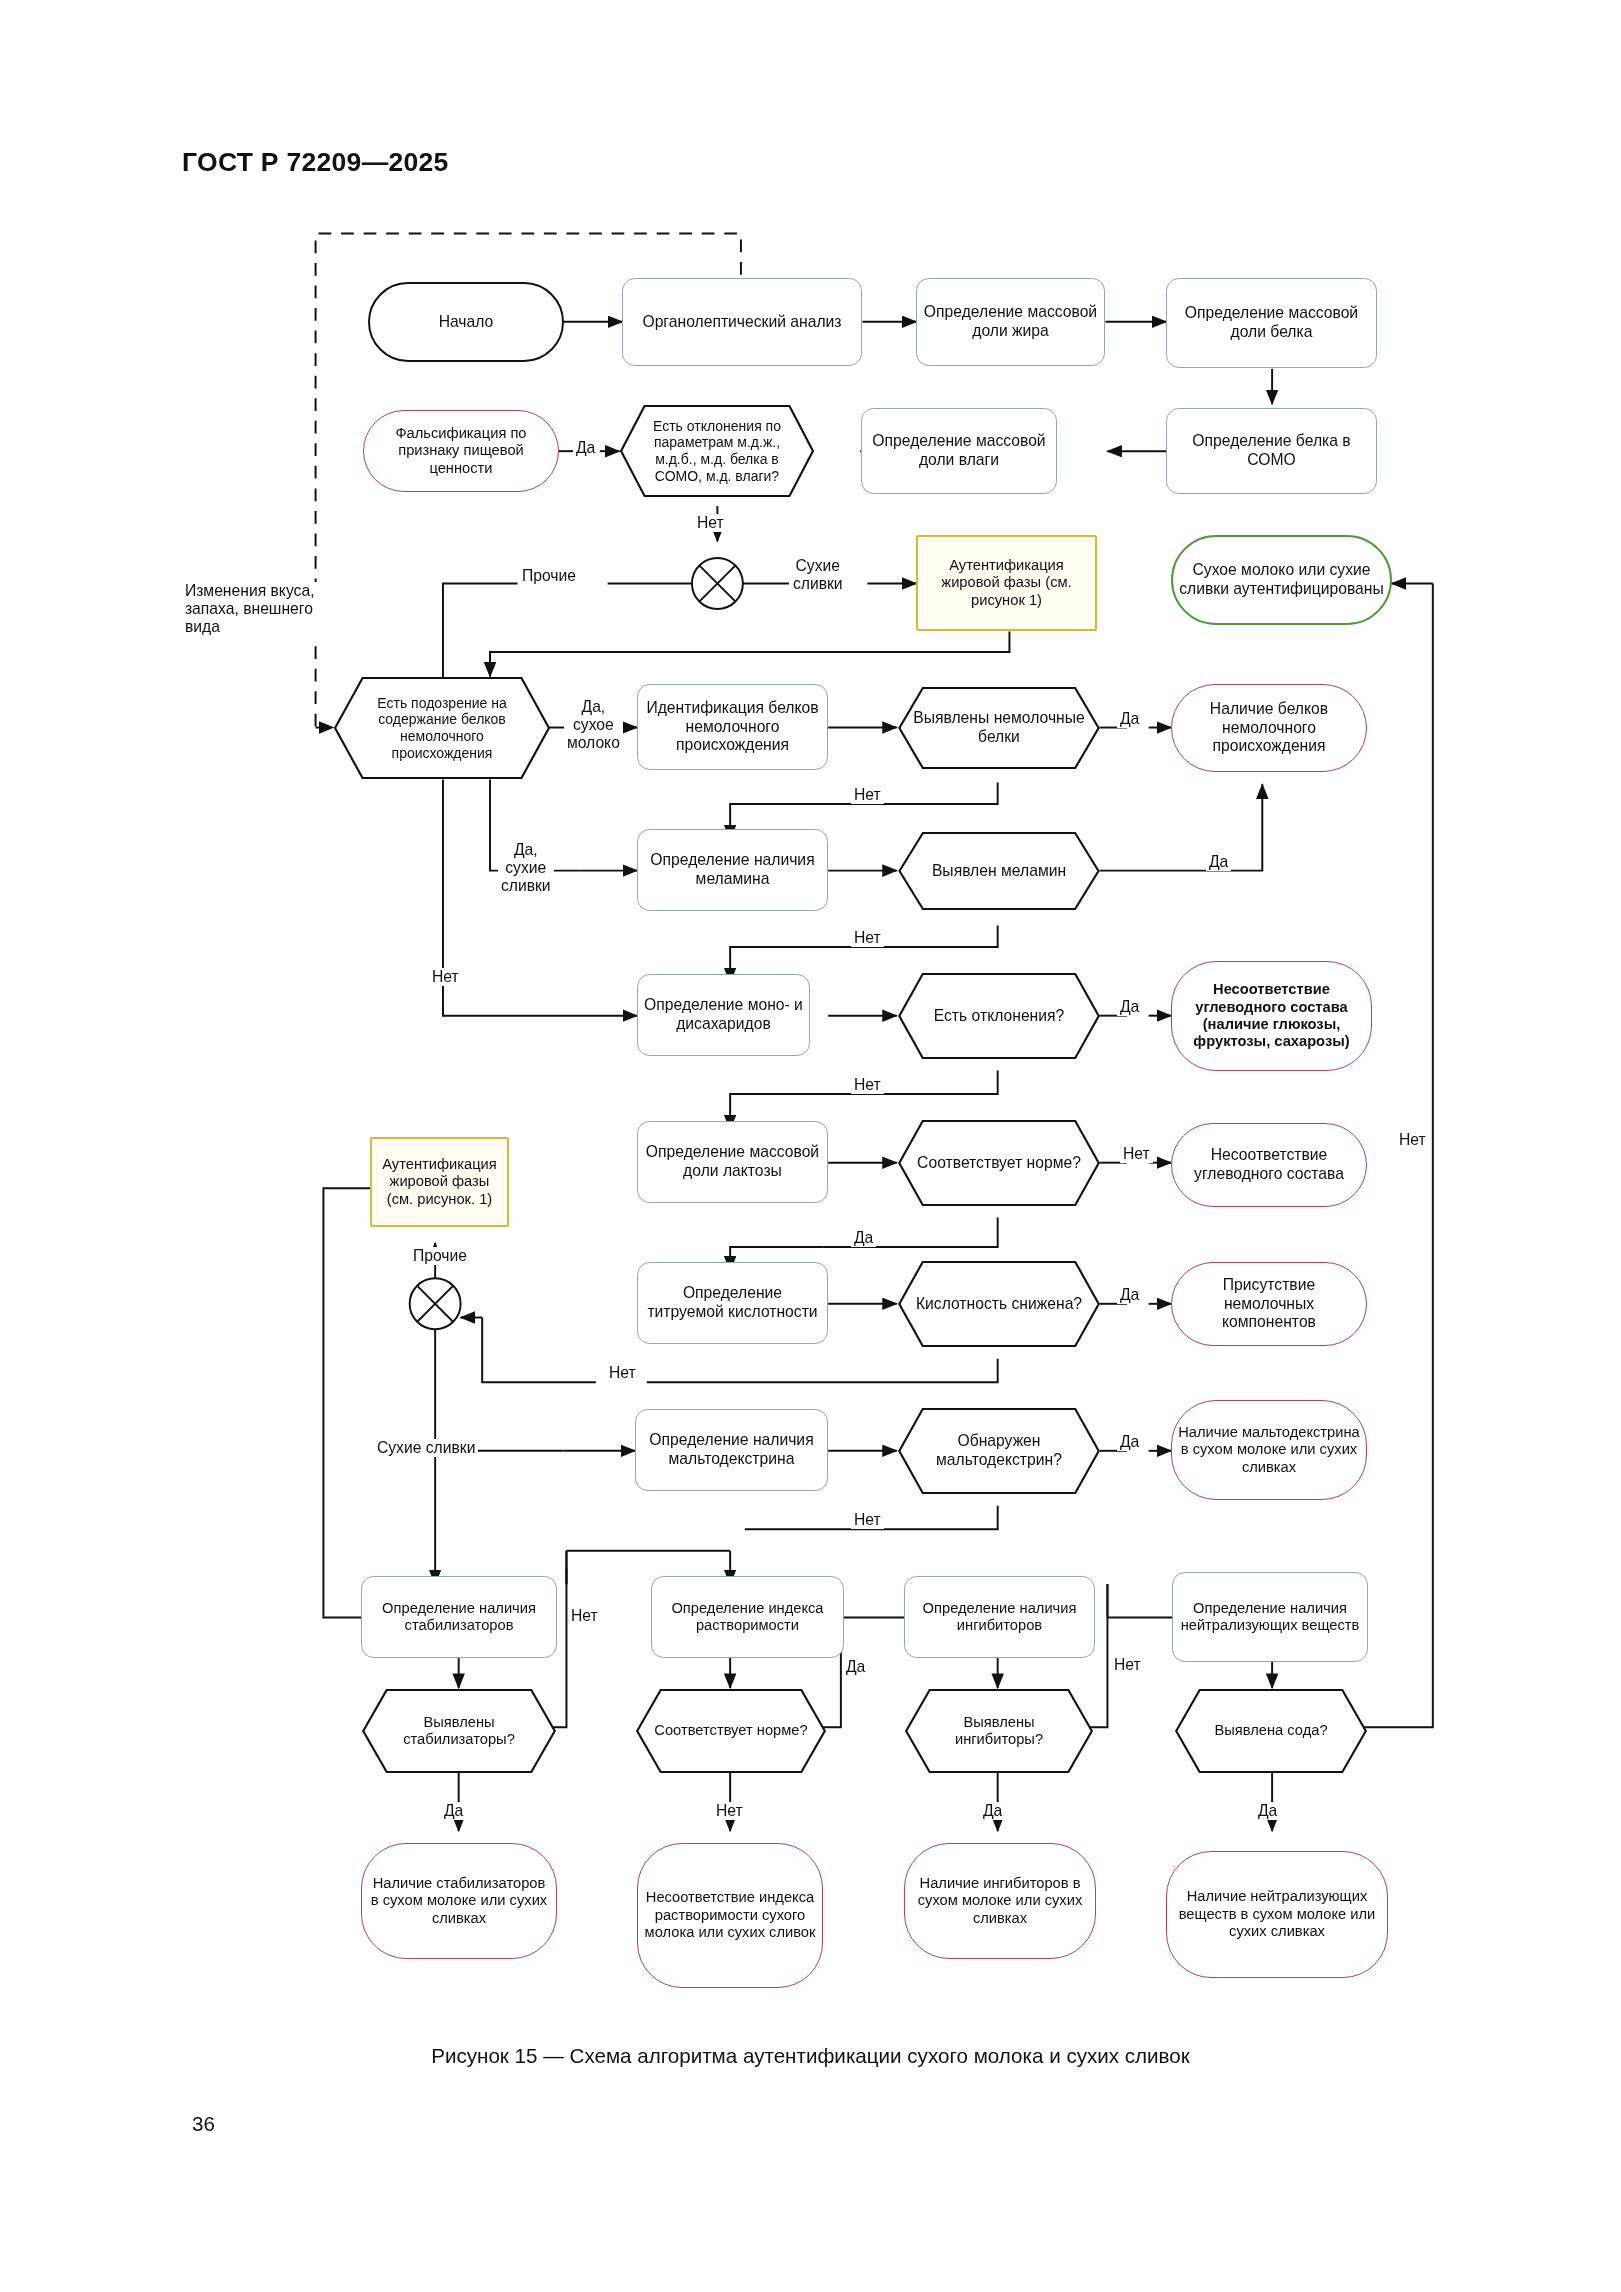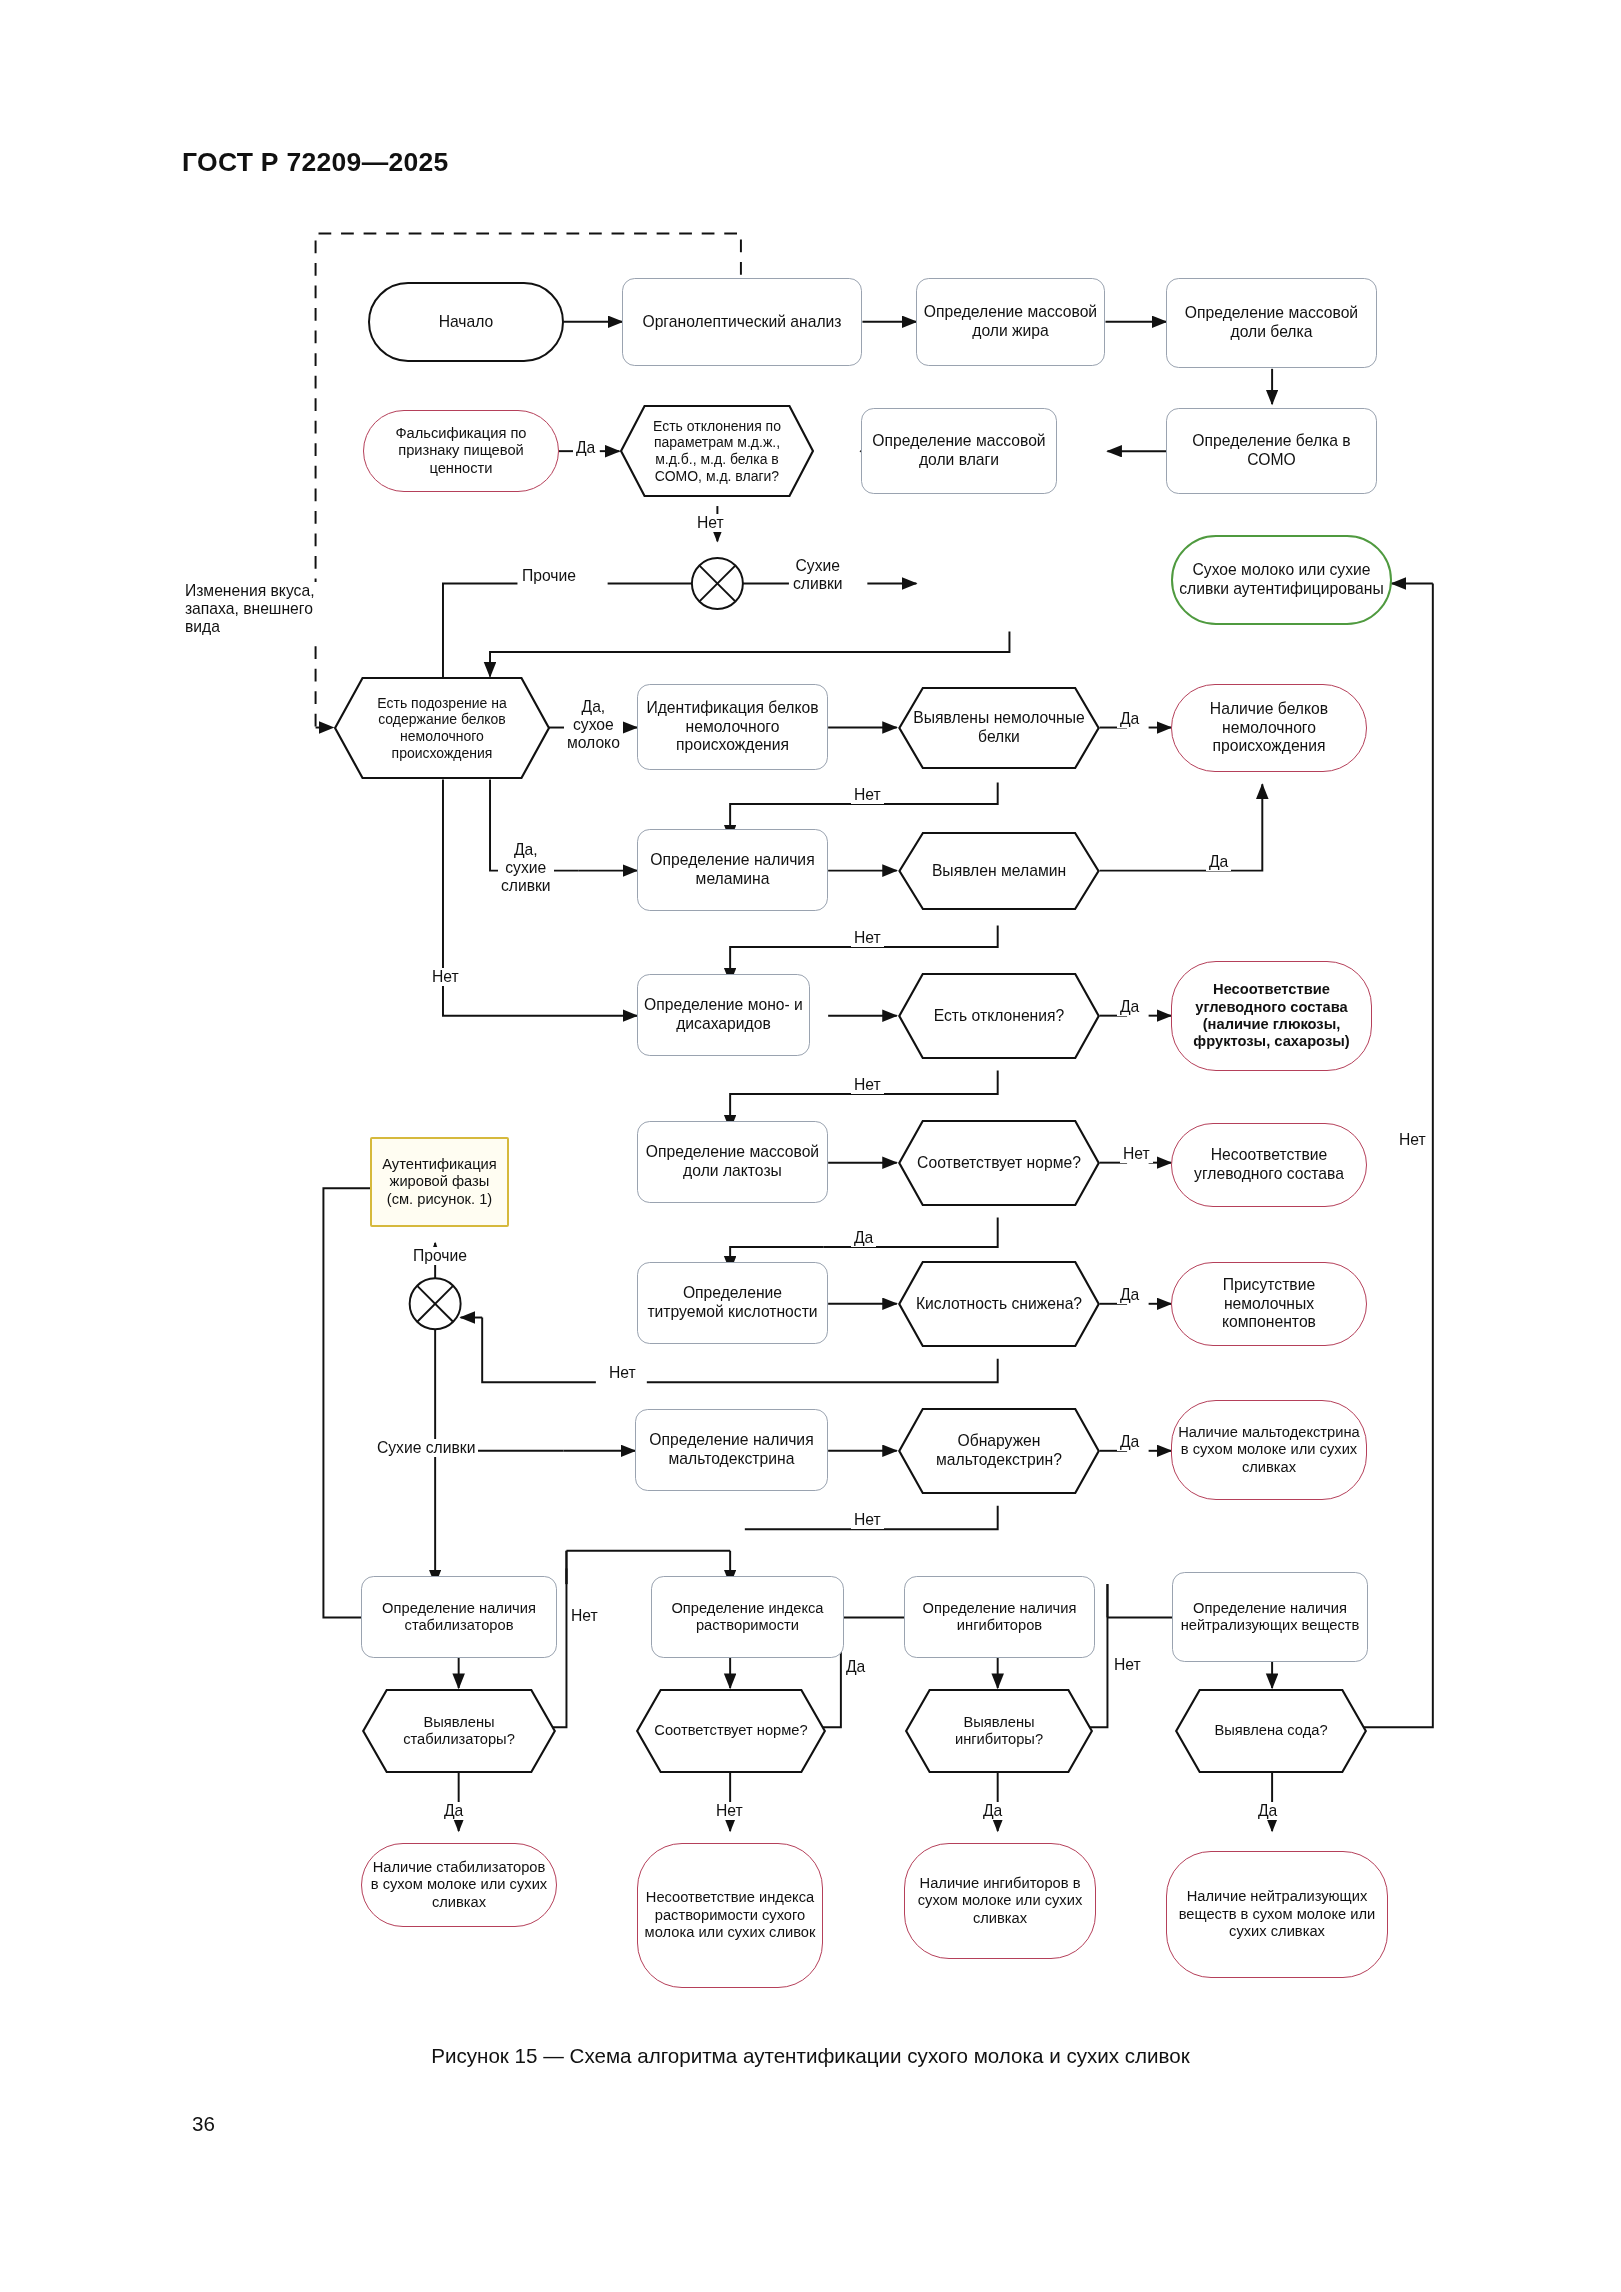--- a/index.html
+++ b/index.html
@@ -195,20 +195,21 @@
     <svg width="196" height="94" viewBox="0 0 200 96">
         <polygon points="26,2 174,2 198,48 174,94 26,94 2,48" fill="#fff" stroke="#111" stroke-width="2.2"></polygon>
       </svg>
     <div class="hextext" style="font-size:14px;">Есть отклонения по параметрам м.д.ж., м.д.б., м.д. белка в СОМО, м.д. влаги?</div>
   </div>
 
   <div class="node proc" style="left:861px;top:408px;width:196px;height:86px;">Определение массовой доли влаги</div>
 
   <div class="node proc" style="left:1166px;top:408px;width:211px;height:86px;">Определение белка в СОМО</div>
 
+  <div class="node authbox" style="left:916px;top:535px;width:181px;height:96px;">Аутентификация жировой фазы (см. рисунок 1)</div>
 
   <div class="node term-green" style="left:1171px;top:535px;width:221px;height:90px;">Сухое молоко или сухие сливки аутентифицированы</div>
 
   <div class="hexwrap" style="left:333px;top:676px;width:218px;height:104px;">
     <svg width="218" height="104" viewBox="0 0 222 106">
         <polygon points="30,2 192,2 220,53 192,104 30,104 2,53" fill="#fff" stroke="#111" stroke-width="2.2"></polygon>
       </svg>
     <div class="hextext" style="font-size:14px;padding:0 19.6px;">Есть подозрение на содержание белков немолочного происхождения</div>
   </div>
 
@@ -307,21 +308,21 @@
     <div class="hextext" style="font-size:14.7px;">Выявлены ингибиторы?</div>
   </div>
 
   <div class="hexwrap" style="left:1174px;top:1688px;width:194px;height:86px;">
     <svg width="194" height="86" viewBox="0 0 198 88">
         <polygon points="26,2 172,2 196,44 172,86 26,86 2,44" fill="#fff" stroke="#111" stroke-width="2.2"></polygon>
       </svg>
     <div class="hextext" style="font-size:14.7px;">Выявлена сода?</div>
   </div>
 
-  <div class="node term-red" style="left:361px;top:1843px;width:196px;height:84px;font-size:14.7px;">Наличие стабилизаторов в сухом молоке или сухих сливках</div>
+  <div class="node term-red" style="left:361px;top:1843px;width:196px;height:116px;font-size:14.7px;">Наличие стабилизаторов в сухом молоке или сухих сливках</div>
 
   <div class="node term-red" style="left:637px;top:1843px;width:186px;height:145px;font-size:14.7px;">Несоответствие индекса растворимости сухого молока или сухих сливок</div>
 
   <div class="node term-red" style="left:904px;top:1843px;width:192px;height:116px;font-size:14.7px;">Наличие ингибиторов в сухом молоке или сухих сливках</div>
 
   <div class="node term-red" style="left:1166px;top:1851px;width:222px;height:127px;font-size:14.7px;">Наличие нейтрализующих веществ в сухом молоке или сухих сливках</div>
 
   <div class="elabel" style="left:573px;top:439px;">Да</div>
   <div class="elabel" style="left:694px;top:514px;">Нет</div>
   <div class="elabel" style="left:519px;top:567px;">Прочие</div>

